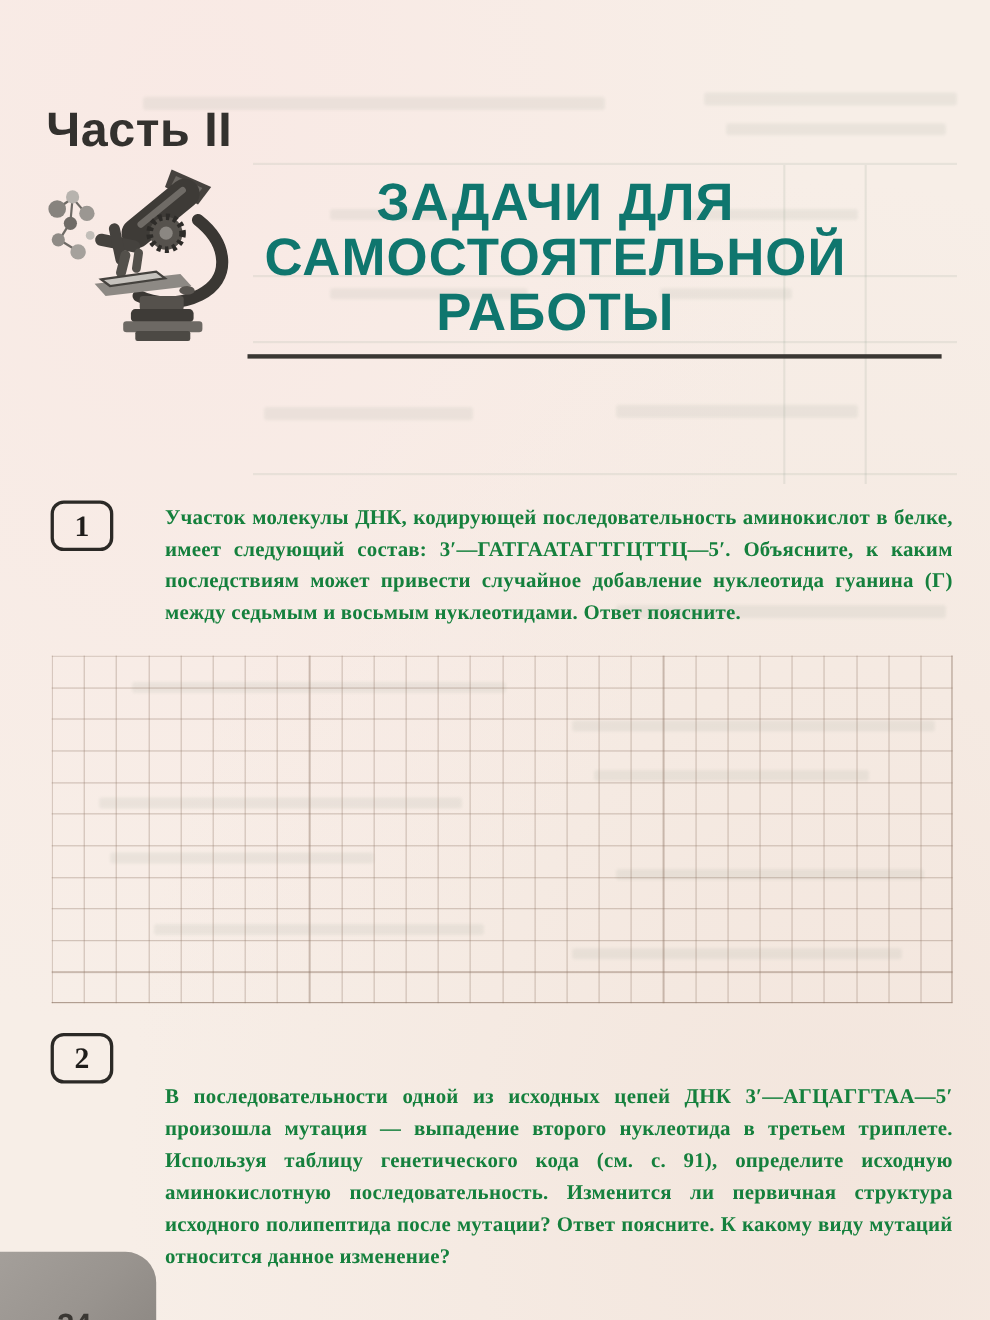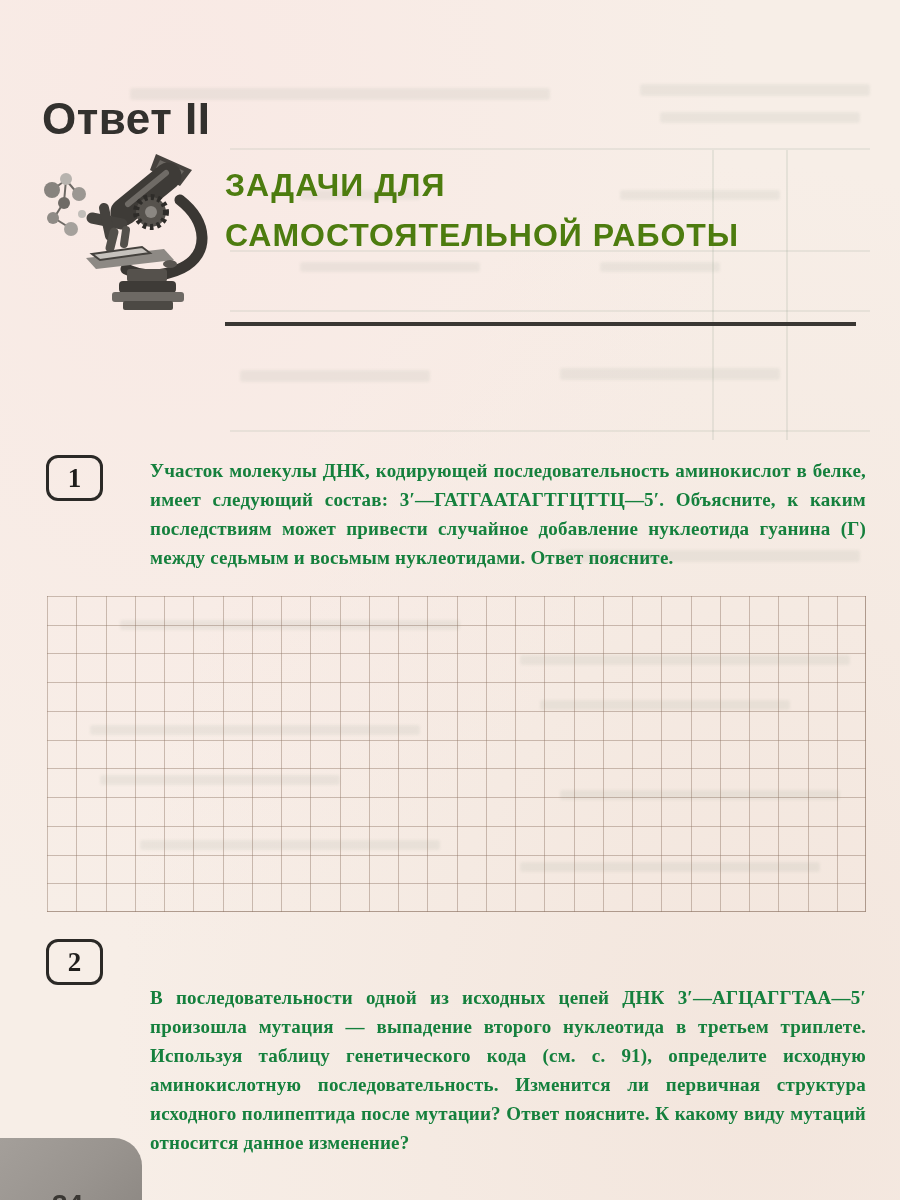--- a/index.html
+++ b/index.html
@@ -22,22 +22,22 @@
   .ghost-hline{ background:#8fa08f; opacity:.14; height:2px; filter:blur(.5px); }
   .ghost-vline{ background:#8fa08f; opacity:.16; width:2px; filter:blur(.5px); }
 
   
   .part-label{
     position:absolute; left:42px; top:94px;
     font-size:44px; font-weight:bold; color:#33312e; letter-spacing:.5px;
   }
   .section-title{
     position:absolute; left:225px; top:160px; width:560px;
-    font-size:32px; line-height:50px; font-weight:bold;
-    color:#4d7c0f; letter-spacing:1px;
+    font-size:48px; line-height:50px; font-weight:bold;
+    color:#0f766e; letter-spacing:1px;text-align:center;
   }
   .title-rule{
     position:absolute; left:225px; top:322px; width:631px; height:4px;
     background:#3a3733;
   }
 
   
   .illustration{ position:absolute; left:30px; top:148px; width:205px; height:170px; }
 
   
@@ -104,21 +104,21 @@
 <div class="ghost ghost-bar" style="left:560px;top:550px;width:300px;height:12px;"></div>
 <div class="ghost ghost-bar" style="left:120px;top:620px;width:340px;height:10px;"></div>
 <div class="ghost ghost-bar" style="left:520px;top:655px;width:330px;height:10px;"></div>
 <div class="ghost ghost-bar" style="left:540px;top:700px;width:250px;height:10px;"></div>
 <div class="ghost ghost-bar" style="left:90px;top:725px;width:330px;height:10px;"></div>
 <div class="ghost ghost-bar" style="left:100px;top:775px;width:240px;height:10px;"></div>
 <div class="ghost ghost-bar" style="left:560px;top:790px;width:280px;height:10px;"></div>
 <div class="ghost ghost-bar" style="left:140px;top:840px;width:300px;height:10px;"></div>
 <div class="ghost ghost-bar" style="left:520px;top:862px;width:300px;height:10px;"></div>
 
-<div class="part-label">Ответ II</div>
+<div class="part-label">Часть II</div>
 
 <div class="illustration">
   <svg width="205" height="170" viewBox="0 0 205 170">
 
     <g stroke="#6e6a65" stroke-width="2">
       <line x1="22" y1="42" x2="36" y2="32"></line>
       <line x1="36" y1="32" x2="48" y2="46"></line>
       <line x1="36" y1="32" x2="34" y2="54"></line>
       <line x1="34" y1="54" x2="24" y2="70"></line>
       <line x1="24" y1="70" x2="40" y2="80"></line>

